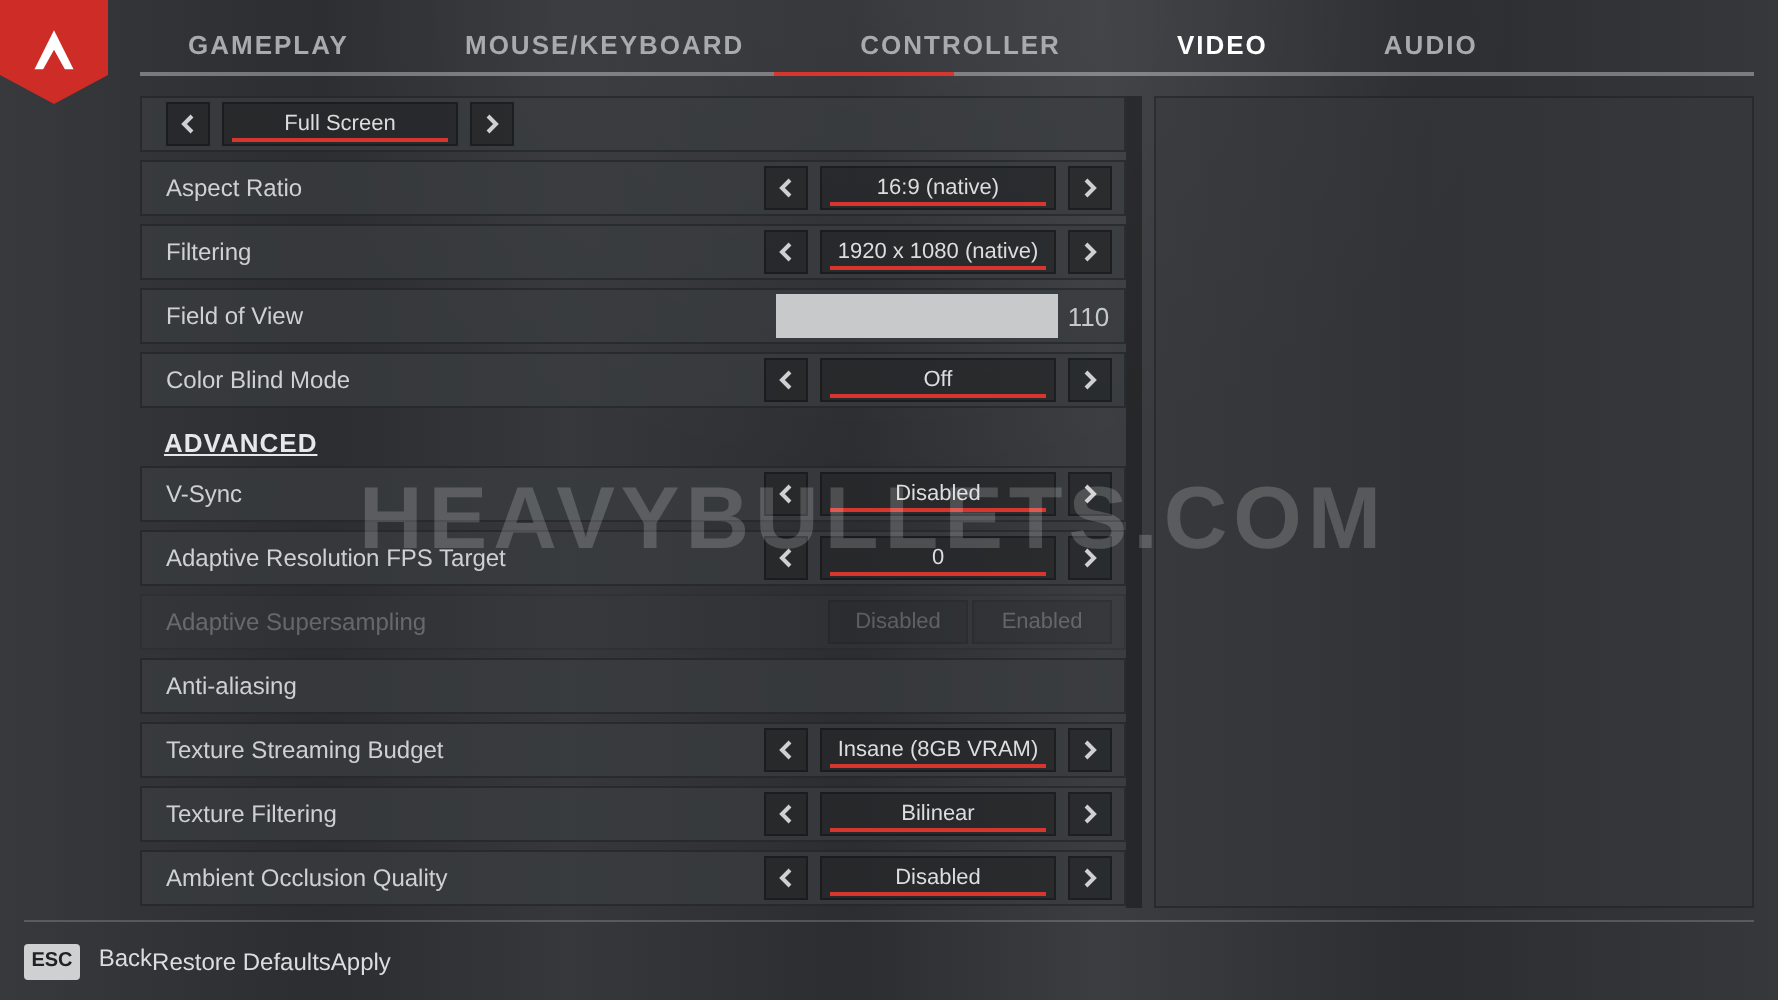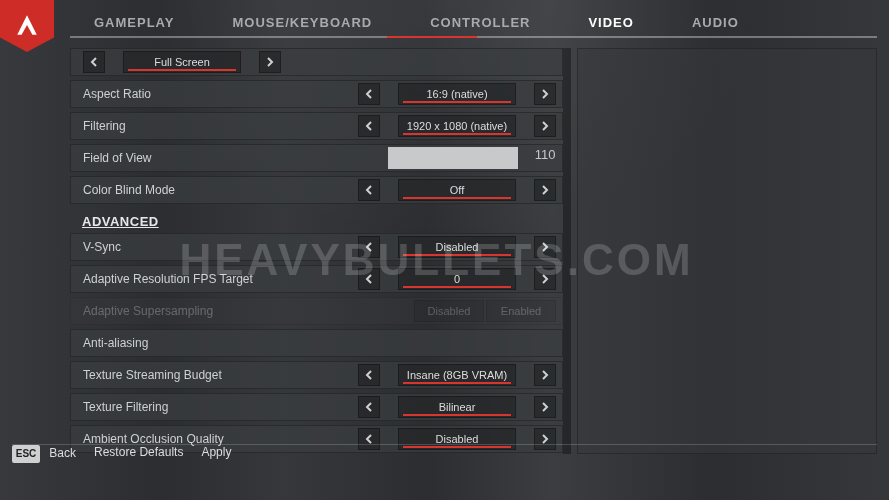--- a/index.html
+++ b/index.html
@@ -76,21 +76,21 @@
   height: 28px;
   background: rgba(58,61,64,0.72);
   border: 1px solid rgba(0,0,0,0.28);
   margin-bottom: 4px;
   display:flex; align-items:center;
   padding: 0 6px 0 12px;
 }
 .row.disabled { opacity:.35; }
 .row .lbl{ flex:1 1 auto; font-size: 12px; color:#cfd0d1; }
 .ctrl{
-  display:flex; align-items:flex-start; gap:16px;
+  display:flex; align-items:center; gap:4px;
 }
 .arrow{
   width:22px; height:22px;
   background: rgba(0,0,0,0.28);
   display:flex; align-items:center; justify-content:center;
   border: 1px solid rgba(0,0,0,0.3);
 }
 .arrow svg{ width:10px;height:10px; fill:#cfd0d1; }
 .valbox{
   width: 118px; height:22px;
@@ -114,22 +114,22 @@
   border:1px solid rgba(0,0,0,0.3);
   display:flex;align-items:center;justify-content:center;
   font-size:11px; color:#b6b7b8;
 }
 .slider{
   width: 144px; height:22px;
   background: #c8c9cb;
   position:relative;
 }
 .footer{
-  position:absolute; left:12px; right:12px; bottom:0; height:56px;
-  display:flex; align-items:flex-start; gap: 18px;
+  position:absolute; left:12px; right:12px; bottom:0; height:40px;
+  display:flex; align-items:center; 
   border-top: 1px solid rgba(255,255,255,0.18);
   font-size:12px; color:#dcdddd;
 }
 .key{
   display:inline-block; width:28px; height:18px; line-height:18px; text-align:center;
   font-size:10px; background:#cfd0d1; color:#222; border-radius:2px; margin-right:6px;
   font-weight:600;
 }
 .watermark{
   position:absolute; left:0; right:16px; top: 235px;

